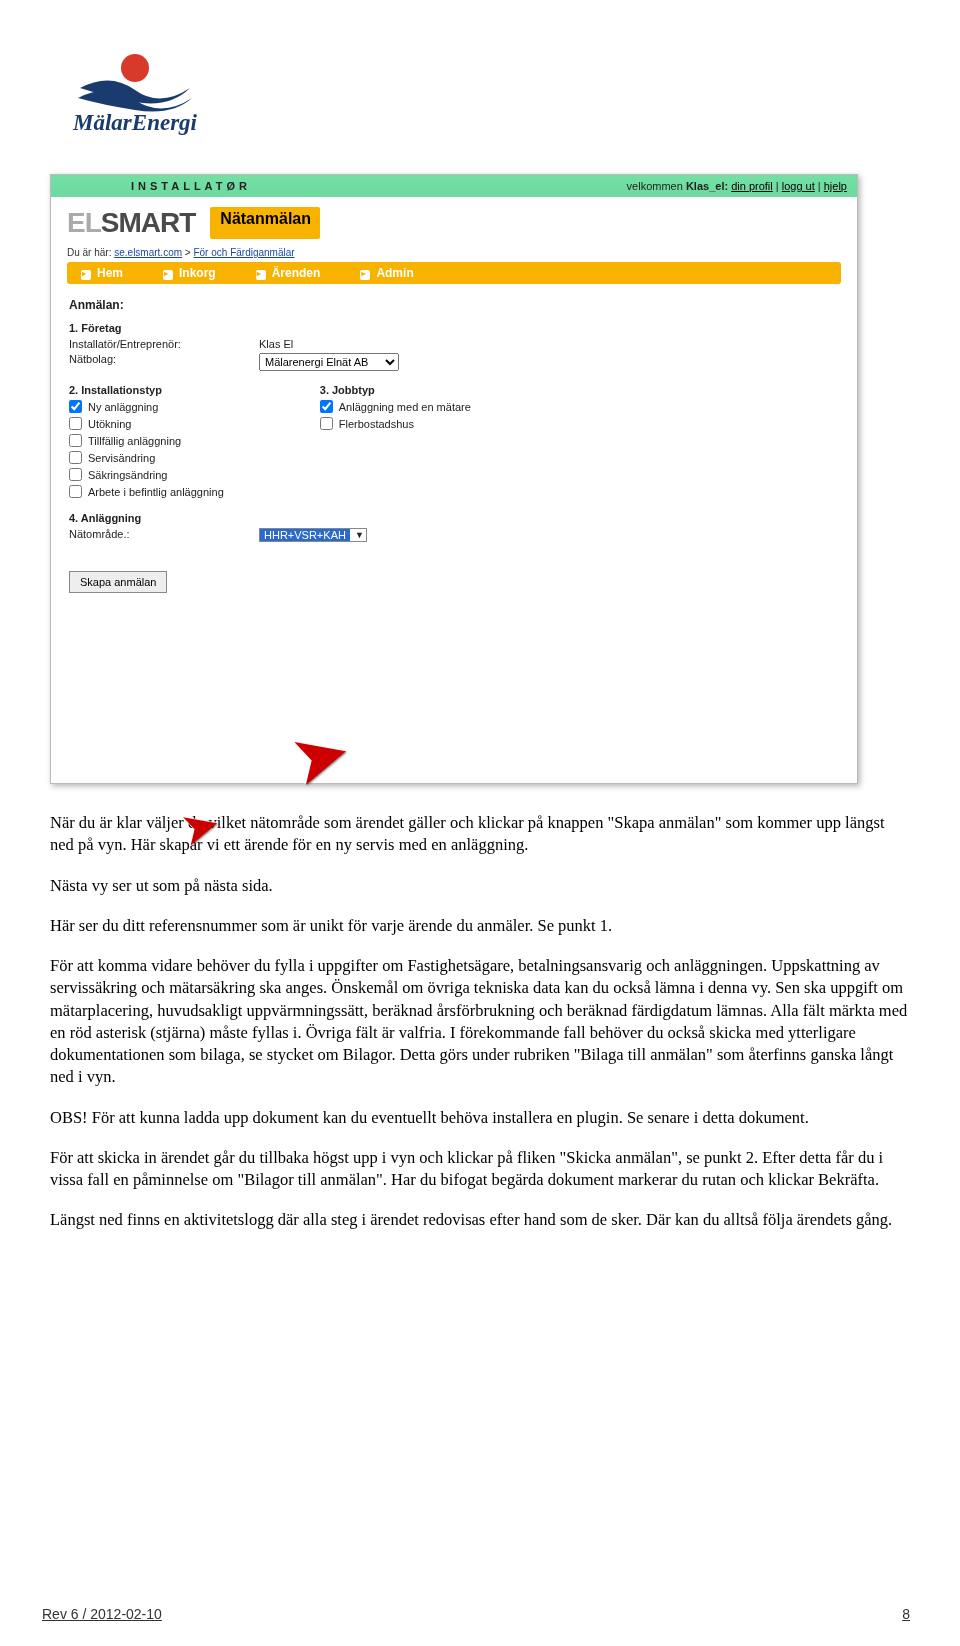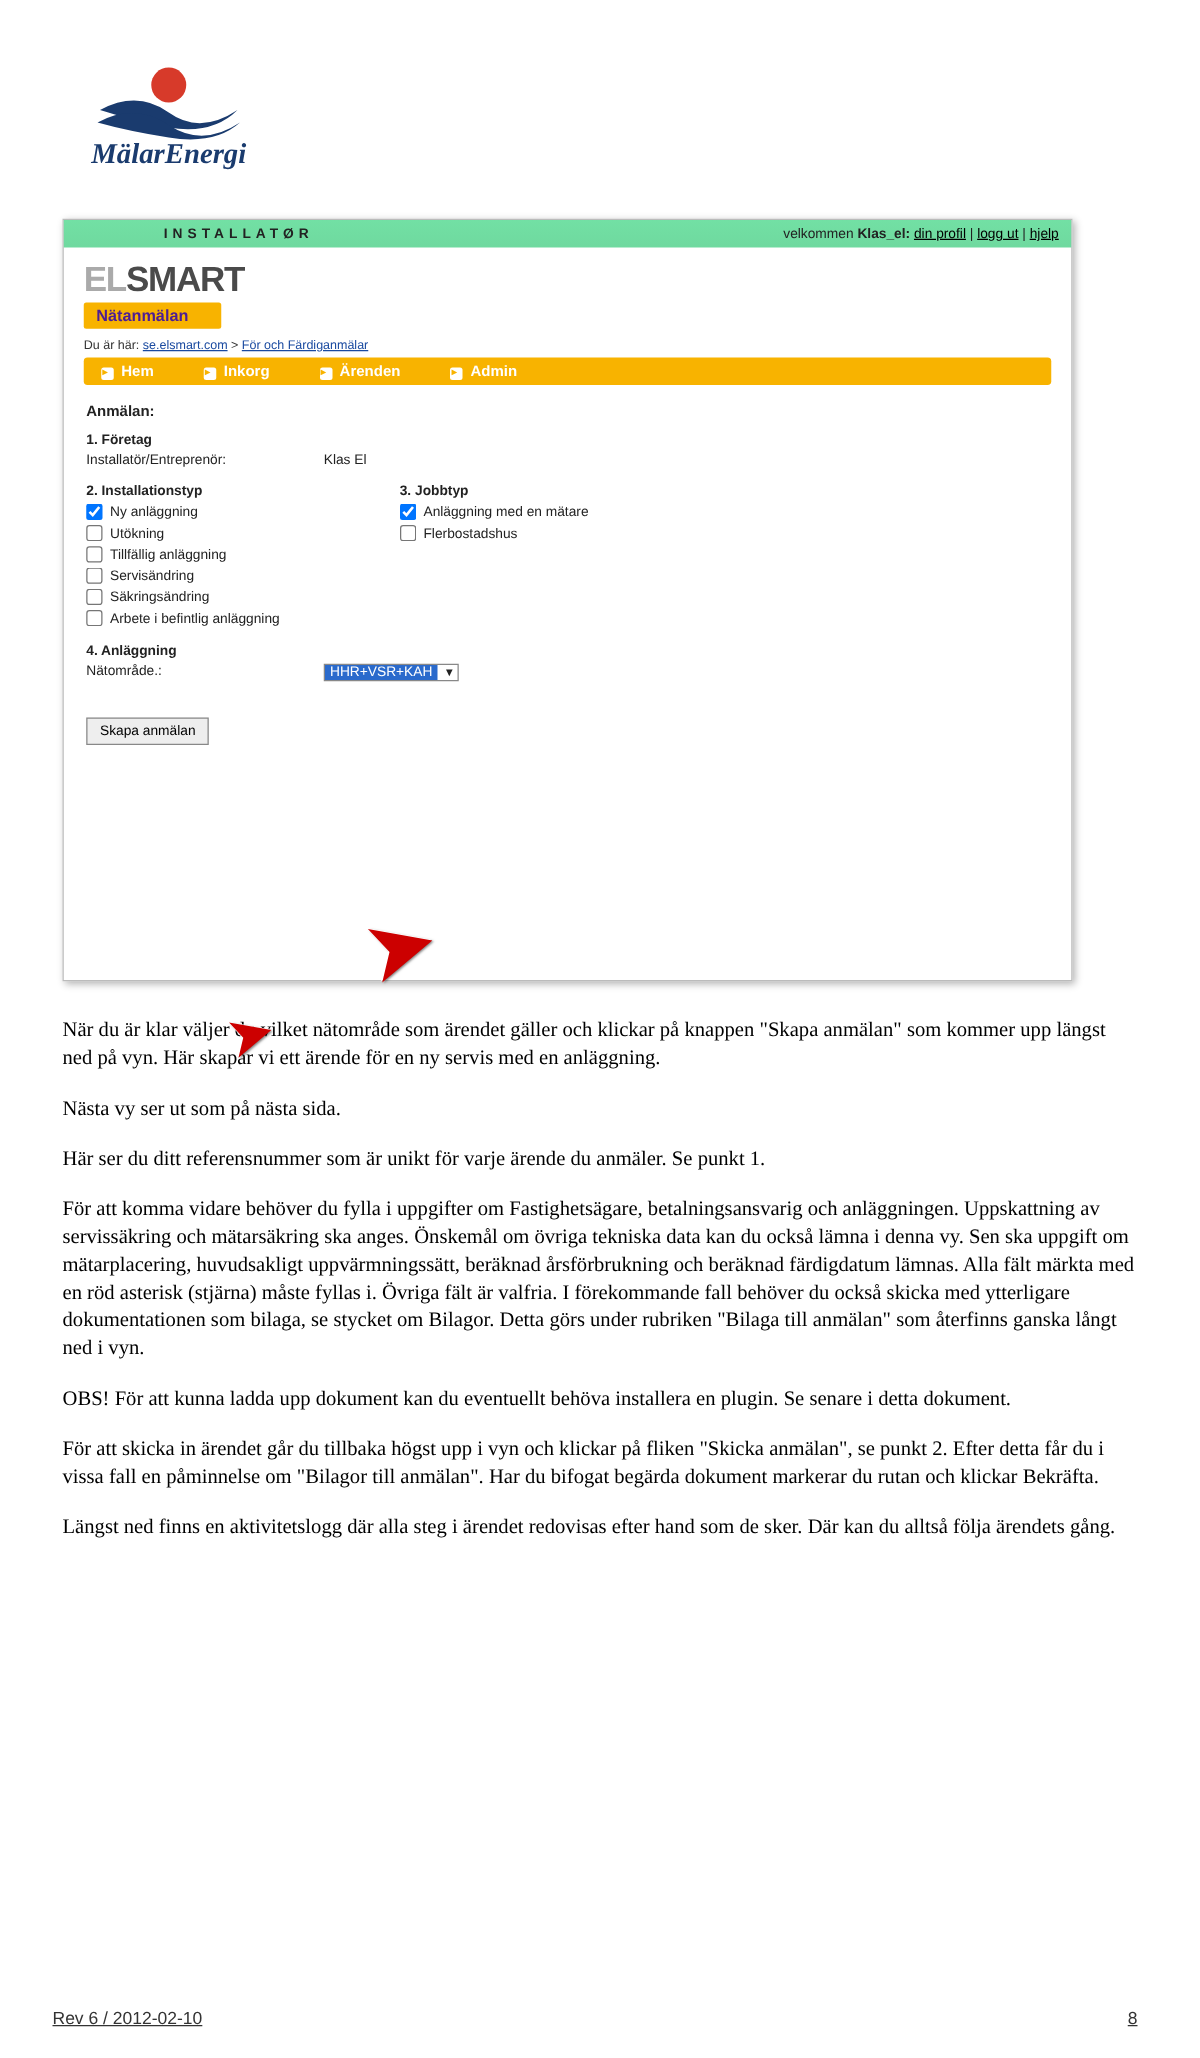--- a/index.html
+++ b/index.html
@@ -8,24 +8,24 @@
   .logo-wrap { margin-bottom: 30px; }
   .logo-svg { width: 170px; height: 90px; }
 
   .screenshot-box { width: 808px; height: 610px; border: 1px solid #bbb; box-shadow: 2px 2px 6px rgba(0,0,0,0.3); background: #fff; position: relative; font-family: Verdana, Arial, sans-serif; margin-bottom: 28px; }
   .ss-header { background: linear-gradient(#72e0a4, #6fd99f); height: 22px; display:flex; align-items:center; justify-content:space-between; padding:0 10px; font-size:11px; color:#222;gap:40px; }
   .ss-header .left { letter-spacing: 4px; font-weight:bold; margin-left:70px;}
   .ss-header .right { font-size:11px; }
   .ss-header .right a { color:#000; text-decoration:underline; cursor:pointer; }
 
   .ss-body { padding: 10px 16px 0 16px; }
-  .brand { display:flex; flex-direction:column; gap:2px; margin-bottom:6px;}
+  .brand { display:flex; flex-direction:row; gap:15px; margin-bottom:6px;}
   .brand-top { font-size:28px; font-weight:bold; color:#4a4a4a; letter-spacing:-1px;}
   .brand-top .el { color:#aaa; }
-  .brand-sub { background:#f8b300; color:#4c1d95; font-size:13px; font-weight:bold; padding:3px 10px; width:110px; border-radius:2px;}
+  .brand-sub { background:#f8b300; color:#000000; font-size:16px; font-weight:bold; padding:3px 10px; width:110px; border-radius:2px;}
 
   .ss-crumb { font-size:10px; color:#333; margin:8px 0 4px 0; }
   .ss-crumb a { color:#1a4aa0; text-decoration:underline; }
 
   .ss-tabs { background:#f8b300; border-radius:3px; display:flex; gap:40px; padding:4px 14px; font-size:12px; font-weight:bold; color:#fff;}
   .ss-tabs .tab { display:flex; align-items:flex-end; gap:6px; cursor:pointer;}
   .tab-icon { width:10px; height:10px; background:#fff; border-radius:2px; display:inline-block; position:relative;}
   .tab-icon::after{content:"▸"; color:#f8b300; font-size:8px; position:absolute; left:1px; top:-1px;}
 
   .ss-form { font-size:11px; padding:8px 2px; color:#222;}
@@ -104,20 +104,24 @@
       </div>
 
       <div class="ss-form">
         <h4>Anmälan:</h4>
 
         <div class="sec-title">1. Företag</div>
         <div class="form-row">
           <label class="lbl">Installatör/Entreprenör:</label>
           <span class="val">Klas El</span>
         </div>
+        <div class="form-row">
+          <label class="lbl">Nätbolag:</label>
+          <select><option>Mälarenergi Elnät AB</option></select>
+        </div>
 
         <div class="cols">
           <div>
             <div class="sec-title">2. Installationstyp</div>
             <div class="checks" id="install-checks">
                 <label>
                   <input type="checkbox" checked="" style="">
                   <span>Ny anläggning</span>
                 </label>
                 <label>

